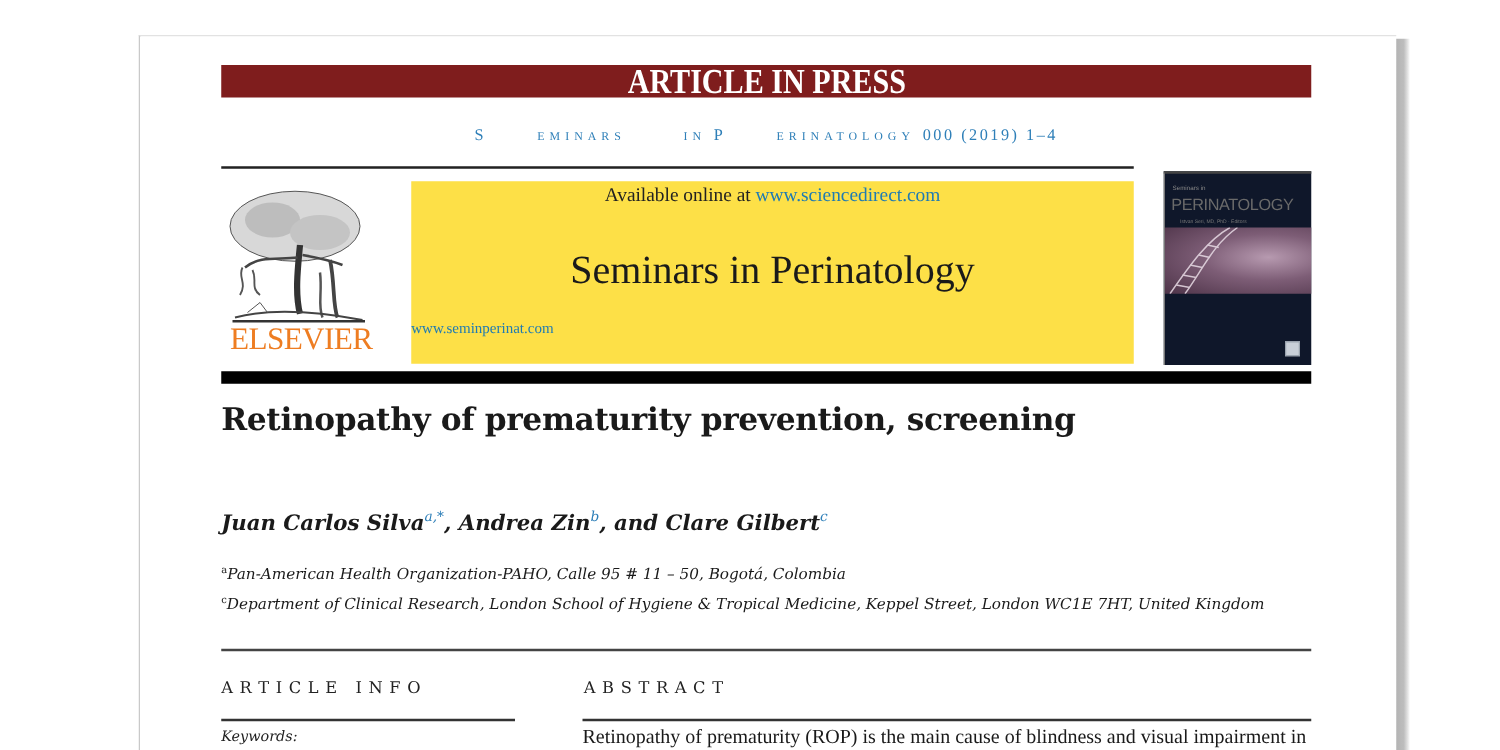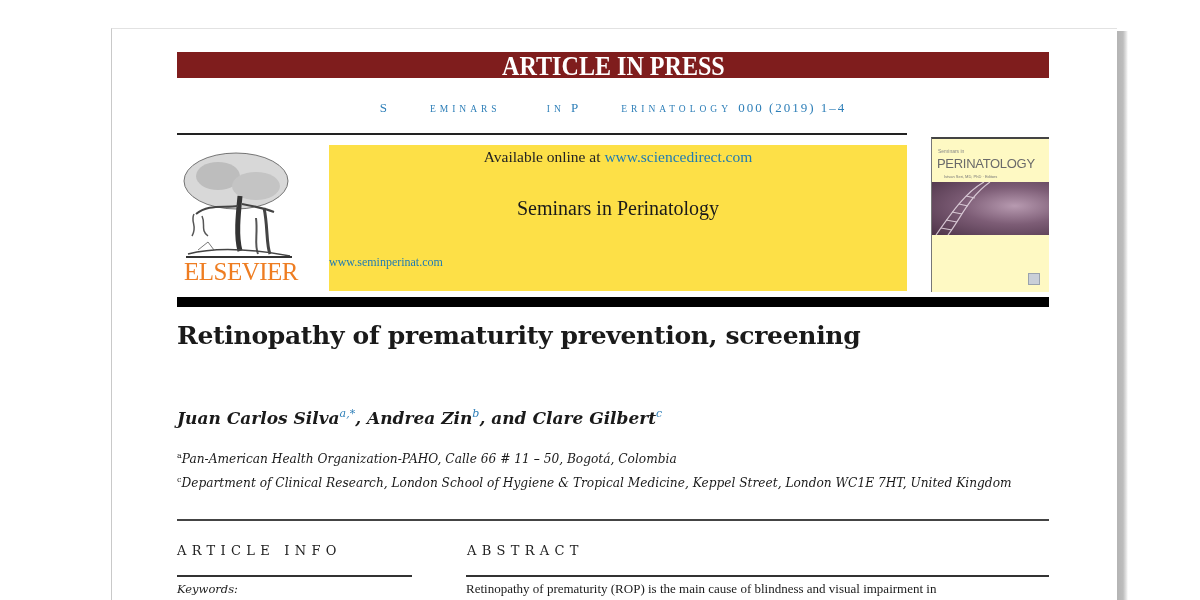--- a/index.html
+++ b/index.html
@@ -55,31 +55,31 @@
     position: absolute; left: 329px; top: 145px; width: 578px; height: 146px;
     background: #fde047;
   }
   .avail {
     position: absolute; left: 0; top: 3px; width: 100%; text-align: center;
     font-family: "Liberation Serif", serif; font-size: 15.5px; color: #222;
   }
   .avail .link { color: #1f7bb3; }
   .journal-title {
     position: absolute; left: 0; top: 52px; width: 100%; text-align: center;
-    font-family: "Liberation Serif", serif; font-size: 20px; color: #1a1a1a;
+    font-family: "Liberation Serif", serif; font-size: 32px; color: #1a1a1a;
   }
   .journal-url {
     position: absolute; left: 0; top: 110px; width: 100%; text-align: left;
     font-family: "Liberation Serif", serif; font-size: 12px; color: #1f7bb3;
   }
 
   
   .cover {
     position: absolute; left: 931px; top: 137px; width: 118px; height: 155px;
-    background: #fef9c3; border-left: 1px solid #777; border-top: 2px solid #444;
+    background: #0f172a; border-left: 1px solid #777; border-top: 2px solid #444;
     overflow: hidden;
   }
   .cover-kicker {
     position: absolute; left: 6px; top: 9px; font-family: "Liberation Sans", sans-serif;
     font-size: 5px; color: #888;
   }
   .cover-title {
     position: absolute; left: 5px; top: 17px; font-family: "Liberation Sans", sans-serif;
     font-size: 13px; color: #6a6a6a; letter-spacing: -0.3px;
   }
@@ -133,21 +133,21 @@
 
   .rule-info { position: absolute; left: 177px; top: 575px; width: 235px; height: 1.5px; background: #333; }
   .rule-abs { position: absolute; left: 466px; top: 575px; width: 583px; height: 1.5px; background: #333; }
 
   .keywords-label {
     position: absolute; left: 177px; top: 582px;
     font-family: "DejaVu Serif", serif; font-style: italic; font-size: 11.5px; color: #222;
   }
   .abstract-text {
     position: absolute; left: 466px; top: 581px; width: 600px; white-space: nowrap;
-    font-family: "Liberation Serif", serif; font-size: 13px; color: #1a1a1a;
+    font-family: "Liberation Serif", serif; font-size: 16px; color: #1a1a1a;
   }
 </style>
 </head>
 <body>
 
 <div class="page"></div>
 <div class="page-shadow"></div>
 
 <div class="aip-bar">
   <span class="aip-text">ARTICLE IN PRESS</span>
@@ -213,21 +213,21 @@
 
 <div class="title">
   <div>Retinopathy of prematurity prevention, screening</div>
 </div>
 
 <div class="authors">
   <span>Juan Carlos Silva</span><sup>a,*</sup><span>, </span><span>Andrea Zin</span><sup>b</sup><span>, and </span><span>Clare Gilbert</span><sup>c</sup>
 </div>
 
 <div class="affils">
-  <div><sup>a</sup><span>Pan-American Health Organization-PAHO, Calle 66 # 11 – 50, Bogotá, Colombia</span></div>
+  <div><sup>a</sup><span>Pan-American Health Organization-PAHO, Calle 95 # 11 – 50, Bogotá, Colombia</span></div>
   <div><sup>c</sup><span>Department of Clinical Research, London School of Hygiene &amp; Tropical Medicine, Keppel Street, London WC1E 7HT, United Kingdom</span></div>
 </div>
 
 <div class="mid-rule"></div>
 
 <div class="sec-head sec-info">ARTICLE INFO</div>
 <div class="sec-head sec-abs">ABSTRACT</div>
 
 <div class="rule-info"></div>
 <div class="rule-abs"></div>

